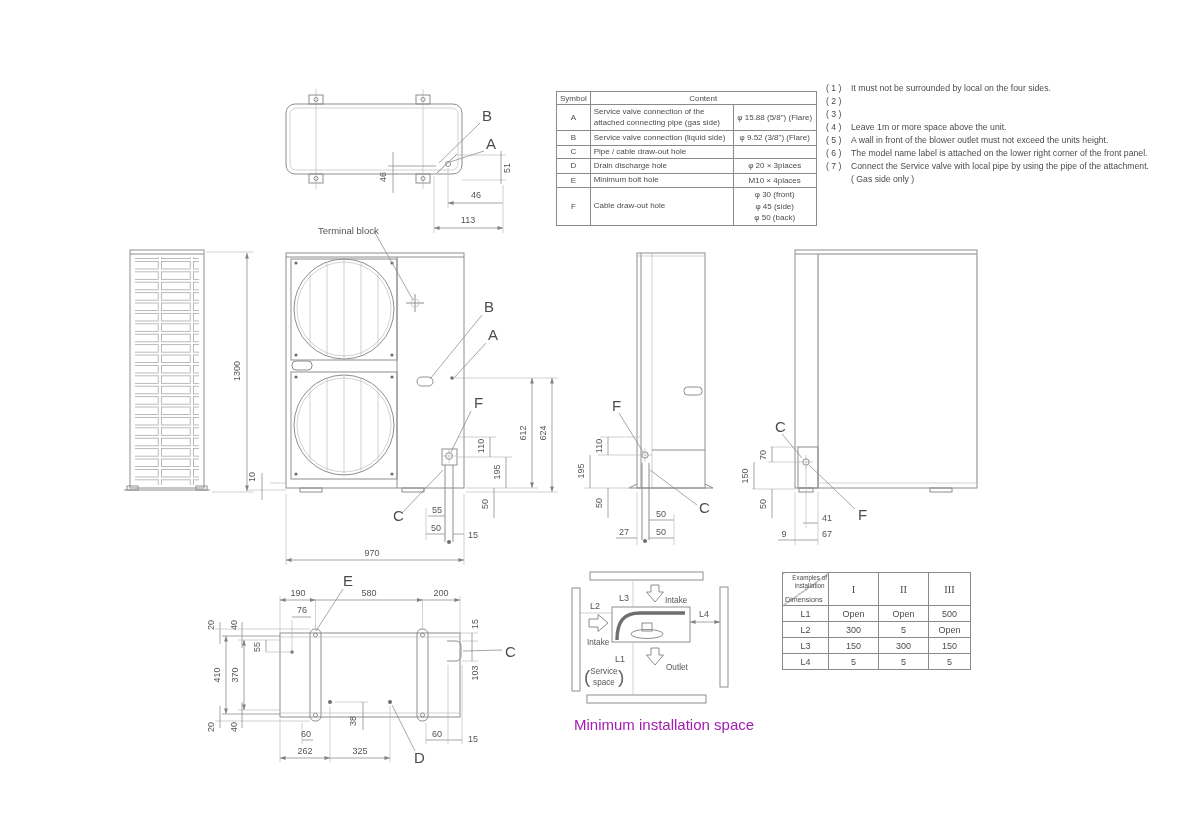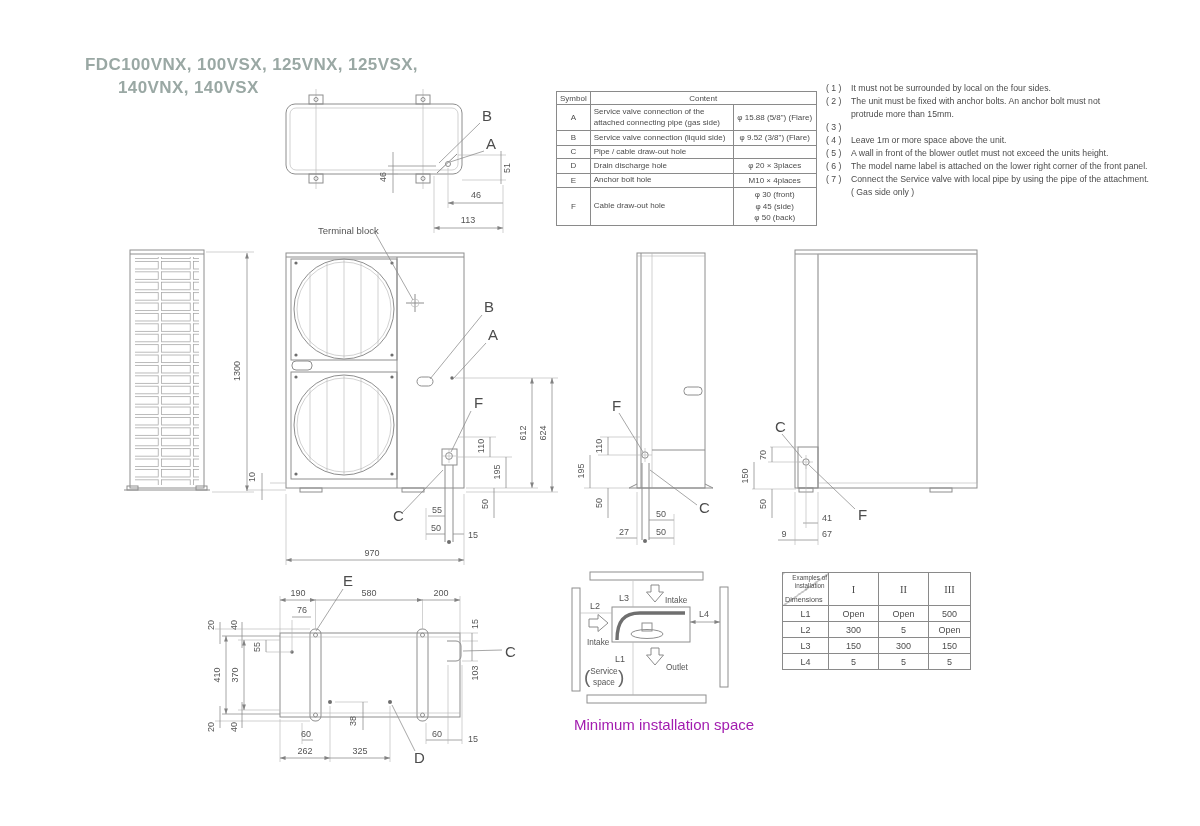--- a/index.html
+++ b/index.html
@@ -48,24 +48,20 @@
   text.ts{font-size:8.2px;fill:#555;font-family:"Liberation Sans",sans-serif;}
   text.tp{font-size:19px;fill:#666;font-family:"Liberation Sans",sans-serif;}
   .dot{fill:#6e6e6e;stroke:none;}
   .arrowfill{fill:#fff;stroke:#808080;stroke-width:.9;}
 </style>
 </head>
 <body>
 
 <div id="canvas">
 
-  <div class="abs title" style="left:85px;top:54px;">
-    <div>FDC100VNX, 100VSX, 125VNX, 125VSX,</div>
-    <div class="ln2">140VNX, 140VSX</div>
-  </div>
 
   <table class="abs symtab" style="left:556px;top:91px;">
     <tbody>
         <tr style="height:11px;">
       <td class="hdr sym">Symbol</td>
       <td class="hdr" colspan="2">Content</td>
     </tr>
     <tr style="height:26px;">
       <td class="sym">A</td>
       <td class="desc">Service valve connection of the
@@ -82,42 +78,40 @@
       <td class="desc">Pipe / cable draw-out hole</td>
       <td class="val"></td>
     </tr>
     <tr style="height:11px;">
       <td class="sym">D</td>
       <td class="desc">Drain discharge hole</td>
       <td class="val">φ 20 × 3places</td>
     </tr>
     <tr style="height:11px;">
       <td class="sym">E</td>
-      <td class="desc">Anchor bolt hole</td>
+      <td class="desc">Minimum bolt hole</td>
       <td class="val">M10 × 4places</td>
     </tr>
     <tr style="height:38px;">
       <td class="sym">F</td>
       <td class="desc">Cable draw-out hole</td>
       <td class="val">φ 30  (front)
 φ 45  (side)
 φ 50  (back)</td>
     </tr>
   </tbody>
     </table>
 
   <div class="abs notes" style="left:826px;top:82px;">
     <div class="note-row">
       <span class="note-num">( 1 )</span>
       <span class="note-txt">It must not be surrounded by local on the four sides.</span>
     </div>
     <div class="note-row">
       <span class="note-num">( 2 )</span>
-      <span class="note-txt">The unit must be fixed with anchor bolts. An anchor bolt must not
-protrude more than 15mm.</span>
     </div>
     <div class="note-row">
       <span class="note-num">( 3 )</span>
     </div>
     <div class="note-row">
       <span class="note-num">( 4 )</span>
       <span class="note-txt">Leave 1m or more space above the unit.</span>
     </div>
     <div class="note-row">
       <span class="note-num">( 5 )</span>

